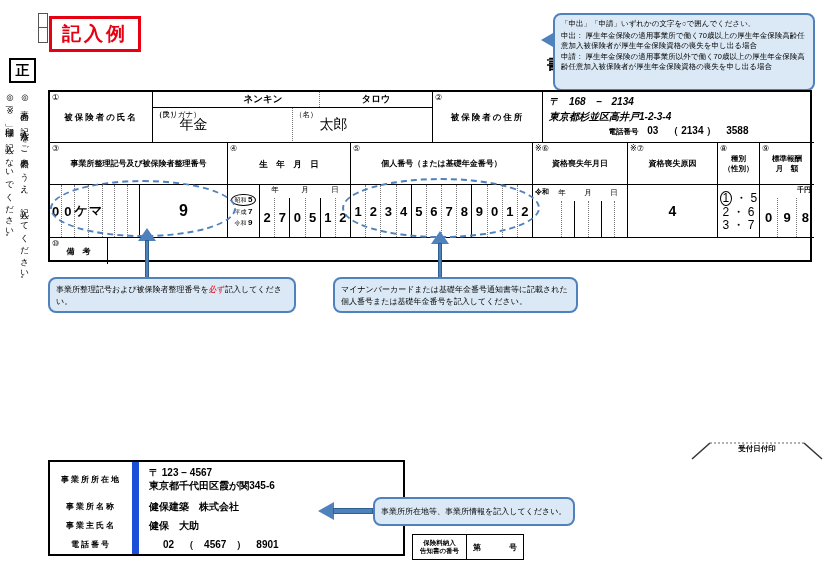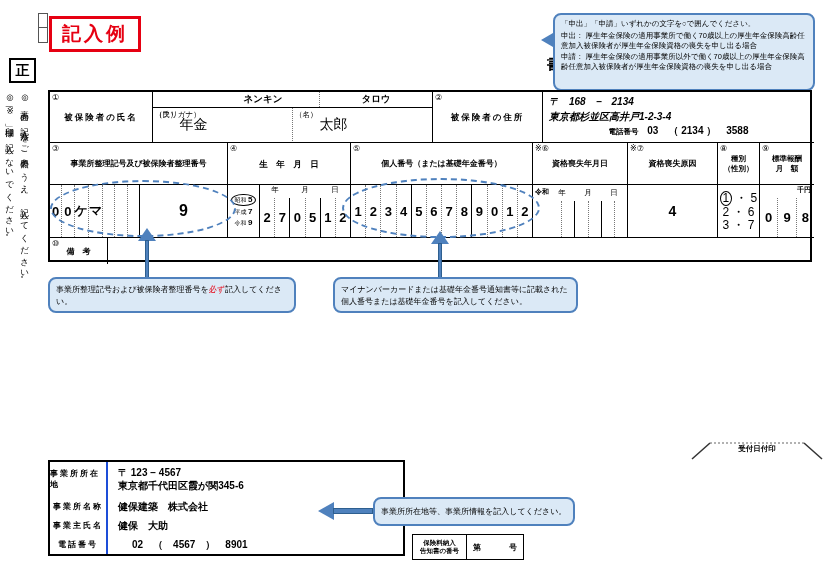--- a/index.html
+++ b/index.html
@@ -99,22 +99,22 @@
   .ell{border:2px dashed #4f81bd;border-radius:50%;}
 
   
   .stamp{left:688px;top:435px;width:138px;height:32px;}
   .stamp-label{position:absolute;left:0;top:9px;width:100%;text-align:center;font-size:7.5px;font-weight:bold;}
 
   
   .office-table{left:48px;top:460px;width:357px;height:96px;border:2px solid #000;display:flex;flex-direction:column;}
   .ot-row{display:flex;flex:1;}
   .ot-row.tall{flex:1.8;}
-  .ot-label{width:58px;display:flex;align-items:center;justify-content:center;
-    font-size:8px;font-weight:600;letter-spacing:2px;border-right:2px solid #1d4ed8;box-sizing:border-box;}
+  .ot-label{width:89px;display:flex;align-items:center;justify-content:center;
+    font-size:8px;font-weight:600;letter-spacing:2px;border-right:7px solid #1d4ed8;box-sizing:border-box;}
   .ot-val{flex:1;display:flex;flex-direction:column;justify-content:center;
     font-size:10px;font-weight:bold;padding-left:10px;line-height:13px;white-space:nowrap;}
 
   
   .notice-table{left:412px;top:534px;width:112px;height:26px;border:1.5px solid #000;display:flex;}
   .nt-label{width:54px;border-right:1px solid #000;box-sizing:border-box;display:flex;flex-direction:column;
     align-items:center;justify-content:center;font-size:6.5px;line-height:8px;font-weight:600;}
   .nt-val{flex:1;display:flex;align-items:center;justify-content:space-between;
     padding:0 6px;font-size:8px;font-weight:600;}
 </style>

